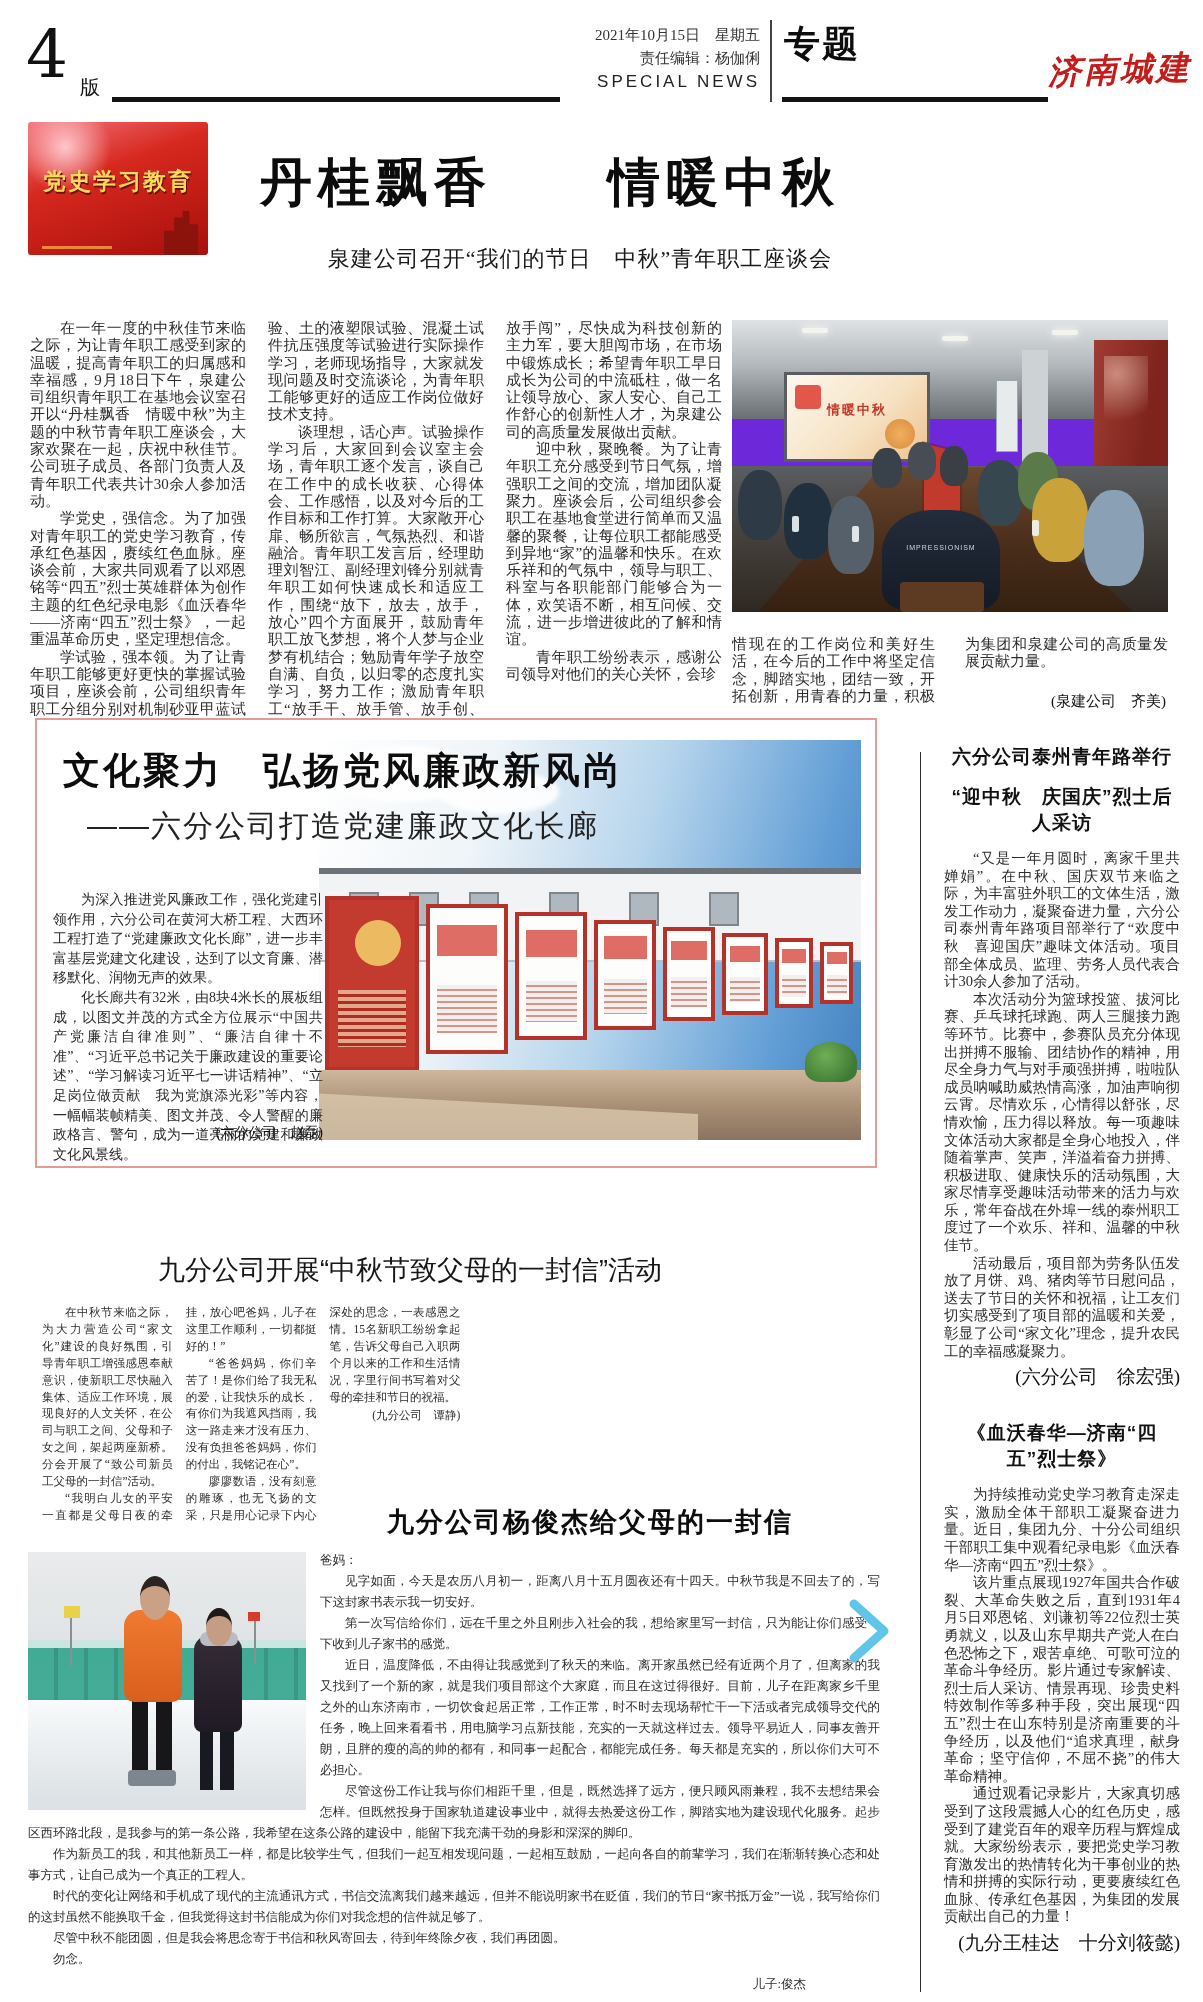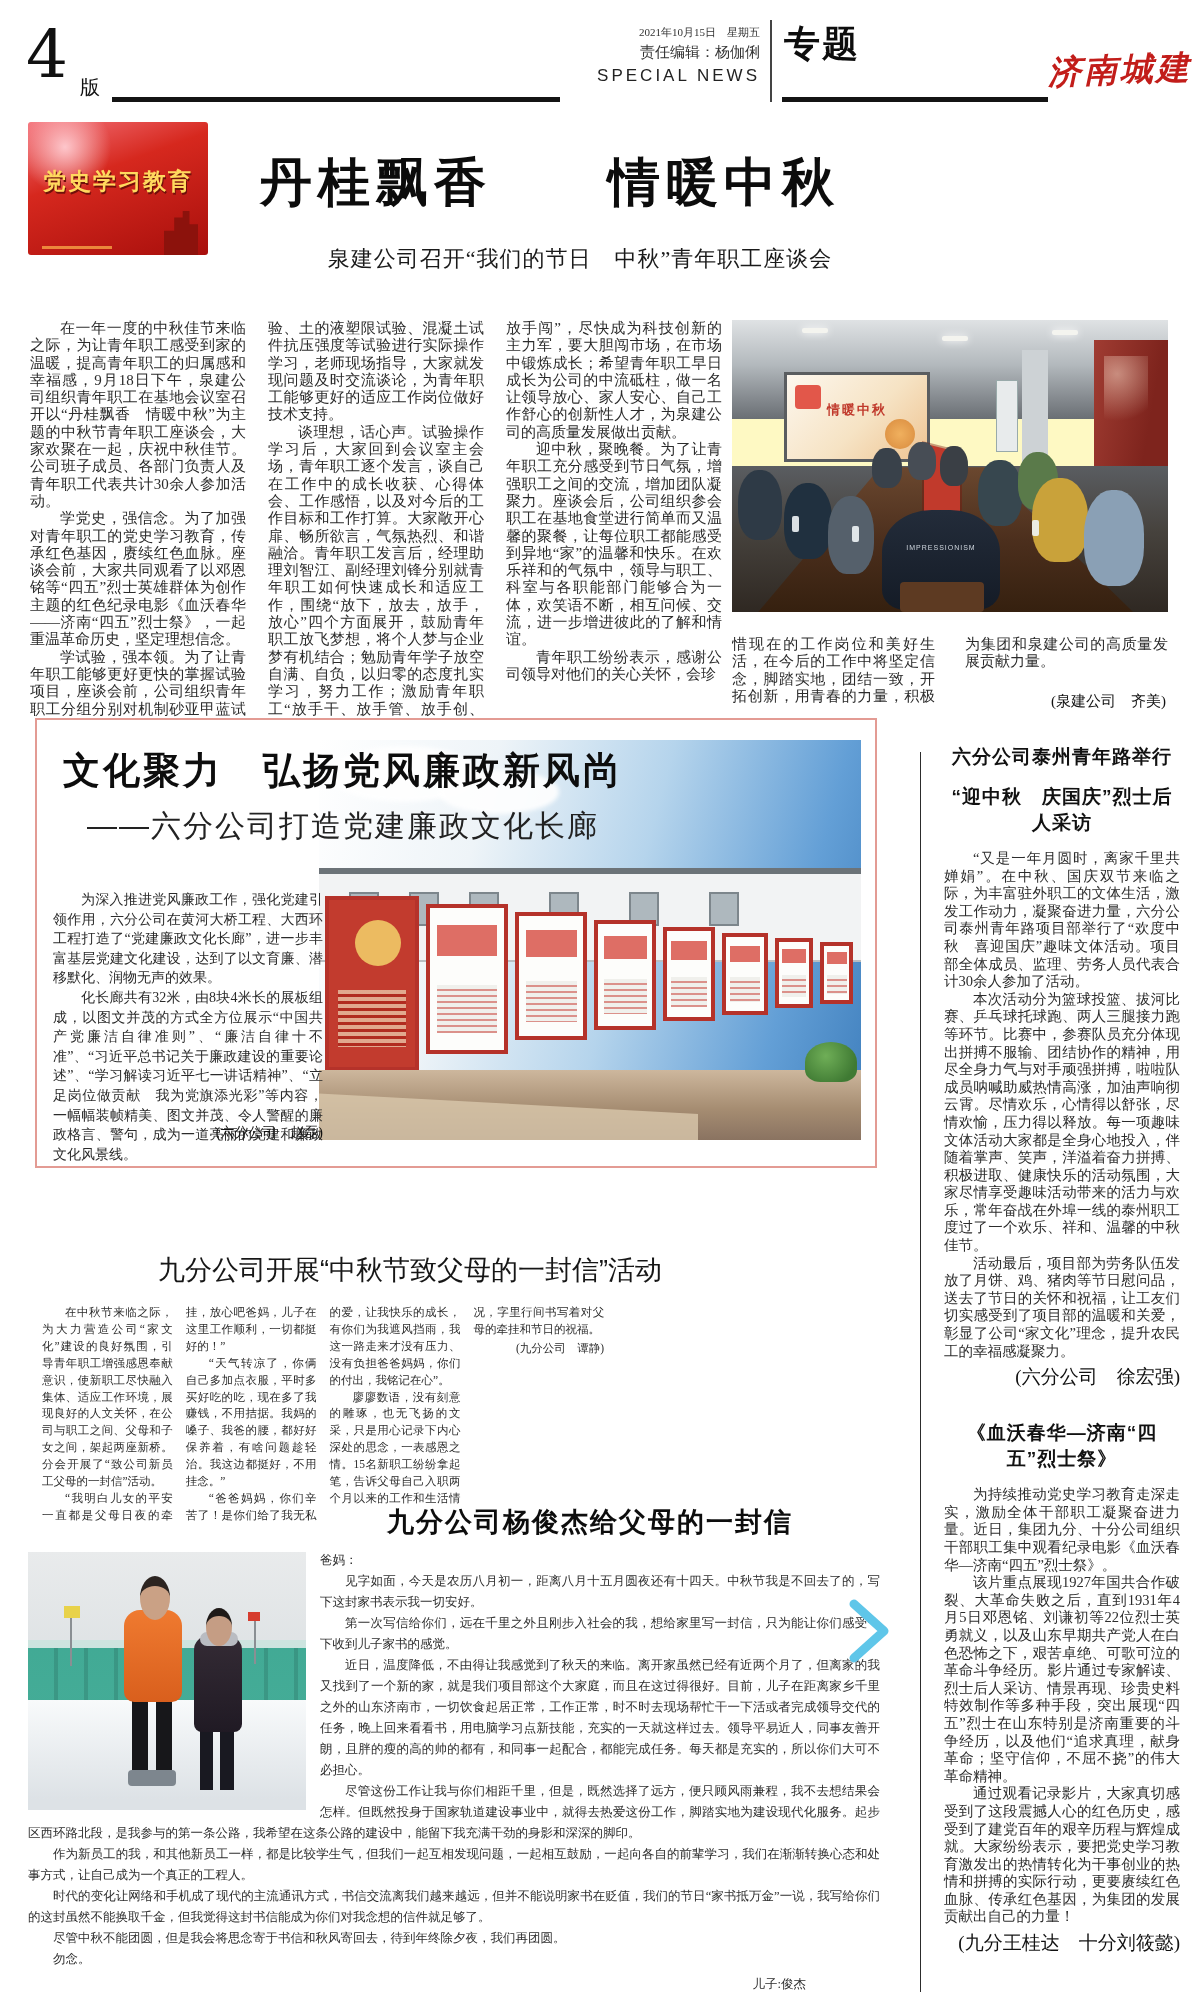--- a/index.html
+++ b/index.html
@@ -6,21 +6,21 @@
   .page{position:relative;width:1203px;height:2002px;margin:0 auto;background:#ffffff;
         font-family:"Liberation Serif",serif;color:#222;overflow:hidden;}
   .abs{position:absolute;}
   
   .pagenum{left:26px;top:16px;font-family:"DejaVu Serif",serif;font-size:66px;font-weight:400;color:#111;}
   .pagenum-ban{left:80px;top:74px;font-size:20px;color:#111;}
   .rule{background:#141414;height:5px;}
   .rule1{left:112px;top:97px;width:448px;}
   .rule2{left:782px;top:97px;width:266px;}
   .dateblock{left:440px;top:24px;width:320px;text-align:right;line-height:1.5;color:#333;}
-  .dateblock .d1{font-size:11px;}
+  .dateblock .d1{font-size:15px;}
   .dateblock .d2{font-size:15px;}
   .dateblock .d3{font-size:17px;letter-spacing:3px;color:#222;font-family:"Liberation Sans",sans-serif;}
   .hvline{left:770px;top:20px;width:2px;height:82px;background:#444;}
   .zhuanti{left:784px;top:20px;font-size:36px;font-weight:bold;font-family:"Liberation Sans",sans-serif;letter-spacing:2px;color:#0d0d0d;}
   .masthead{left:1048px;top:48px;font-size:33px;font-weight:bold;color:#c21d1a;
             font-family:"DejaVu Serif",serif;font-style:italic;letter-spacing:3px;transform:rotate(-2deg);}
   
   .banner{left:28px;top:122px;width:180px;height:133px;border-radius:3px;overflow:hidden;
           background:linear-gradient(160deg,#f4737b 0%,#d6281e 38%,#a80f0c 100%);}
   .banner .swirl{position:absolute;left:-18px;top:-20px;width:110px;height:90px;border-radius:50%;
@@ -34,21 +34,21 @@
   .a1-headline{left:190px;top:148px;width:720px;text-align:center;font-family:"Liberation Sans",sans-serif;
                font-size:52px;font-weight:bold;letter-spacing:6px;color:#0c0c0c;}
   .a1-subtitle{left:240px;top:244px;width:680px;text-align:center;font-size:22px;color:#1a1a1a;letter-spacing:1px;}
   .a1-cols{left:30px;top:320px;width:692px;height:398px;column-count:3;column-gap:22px;column-fill:auto;
            font-size:15px;line-height:17.3px;text-align:justify;overflow:hidden;color:#2b2b2b;}
   .a1-cols p,.bodytext p{margin:0;text-indent:2em;}
   .a1-under{left:732px;top:636px;width:436px;height:92px;column-count:2;column-gap:30px;column-fill:auto;
             font-size:15px;line-height:17.3px;text-align:justify;overflow:hidden;color:#2b2b2b;}
   .a1-attr{left:960px;top:692px;width:206px;text-align:right;font-size:15px;color:#111;}
   
-  .photo-meeting{left:732px;top:320px;width:436px;height:292px;overflow:hidden;background:#fef9c3;}
+  .photo-meeting{left:732px;top:320px;width:436px;height:292px;overflow:hidden;background:#6d28d9;}
   .mt-ceiling{position:absolute;left:0;top:0;right:0;height:34%;
       background:linear-gradient(#dfe2e4 0%,#b3b9bd 45%,#84898e 80%,#6a6f74 100%);}
   .mt-light{position:absolute;width:26px;height:5px;background:#f4f4ef;border-radius:2px;box-shadow:0 0 8px #fff;}
   .mt-screen{position:absolute;left:52px;top:52px;width:140px;height:84px;border:3px solid #5a5d60;
       background:linear-gradient(135deg,#fdf7ee 0%,#f6e3c4 55%,#eec391 100%);}
   .mt-screen .s-art{position:absolute;left:8px;top:10px;width:26px;height:24px;background:#e2574a;border-radius:4px;}
   .mt-screen .s-moon{position:absolute;right:12px;bottom:10px;width:30px;height:30px;border-radius:50%;
       background:radial-gradient(circle,#f0b05e,#d98b3e);}
   .mt-screen .s-txt{position:absolute;left:0;right:0;top:26px;text-align:center;color:#c0392b;
       font-family:"Liberation Sans",sans-serif;font-size:13px;font-weight:bold;letter-spacing:2px;}
@@ -270,21 +270,20 @@
         <p>化长廊共有32米，由8块4米长的展板组成，以图文并茂的方式全方位展示“中国共产党廉洁自律准则”、“廉洁自律十不准”、“习近平总书记关于廉政建设的重要论述”、“学习解读习近平七一讲话精神”、“立足岗位做贡献　我为党旗添光彩”等内容，一幅幅装帧精美、图文并茂、令人警醒的廉政格言、警句，成为一道亮丽的党建和廉政文化风景线。</p>
       </div>
     <div class="b2-attr">(六分公司　赵磊)</div>
   </div>
 
   <div class="abs a3-subtitle">九分公司开展“中秋节致父母的一封信”活动</div>
   <div class="abs a3-cols bodytext">
     <div>
         <p>在中秋节来临之际，为大力营造公司“家文化”建设的良好氛围，引导青年职工增强感恩奉献意识，使新职工尽快融入集体、适应工作环境，展现良好的人文关怀，在公司与职工之间、父母和子女之间，架起两座新桥。分会开展了“致公司新员工父母的一封信”活动。</p>
         <p>“我明白儿女的平安一直都是父母日夜的牵挂，放心吧爸妈，儿子在这里工作顺利，一切都挺好的！”</p>
-        <p>“天气转凉了，你俩自己多加点衣服，平时多买好吃的吃，现在多了我赚钱，不用拮据。我妈的嗓子、我爸的腰，都好好保养着，有啥问题趁轻治。我这边都挺好，不用挂念。”</p>
         <p>“爸爸妈妈，你们辛苦了！是你们给了我无私的爱，让我快乐的成长，有你们为我遮风挡雨，我这一路走来才没有压力、没有负担爸爸妈妈，你们的付出，我铭记在心”。</p>
         <p>廖廖数语，没有刻意的雕琢，也无飞扬的文采，只是用心记录下内心深处的思念，一表感恩之情。15名新职工纷纷拿起笔，告诉父母自己入职两个月以来的工作和生活情况，字里行间书写着对父母的牵挂和节日的祝福。</p>
       </div>
     <div class="a3-attr">(九分公司　谭静)</div>
   </div>
 
   <div class="abs lt-title">九分公司杨俊杰给父母的一封信</div>
   <div class="abs letter">
     <div class="photo-couple">
       <div class="cp-fence2"></div>

